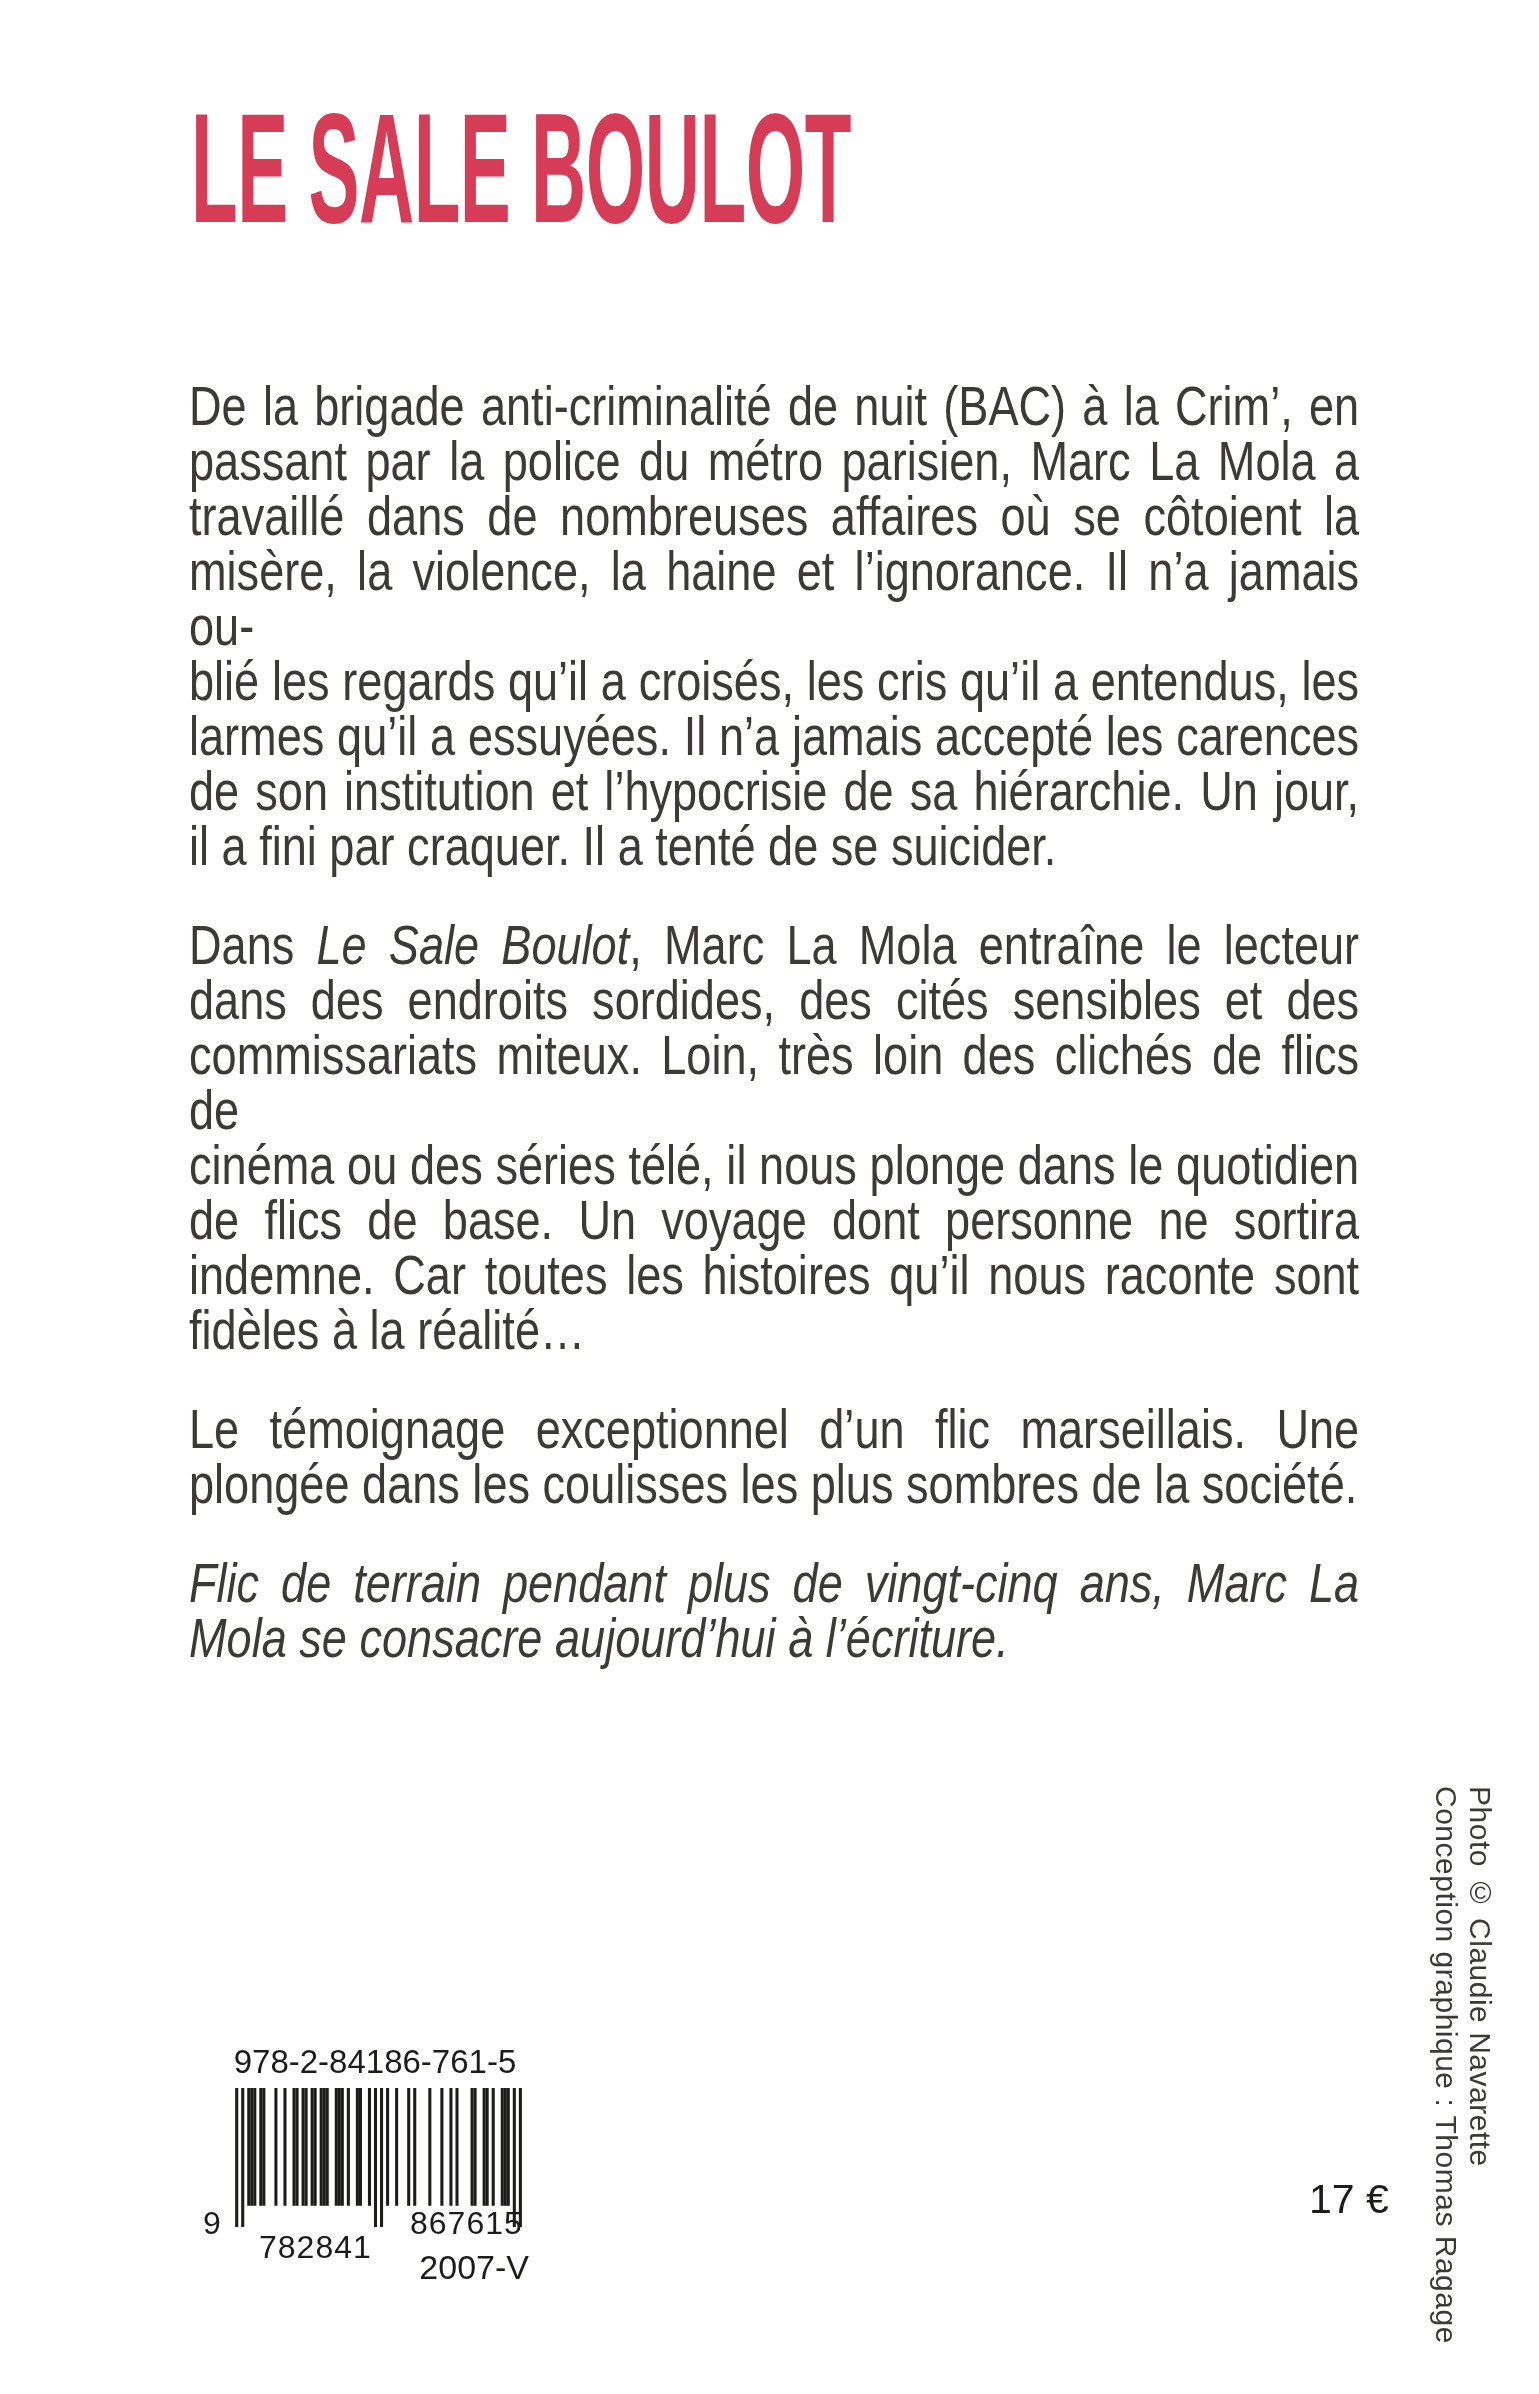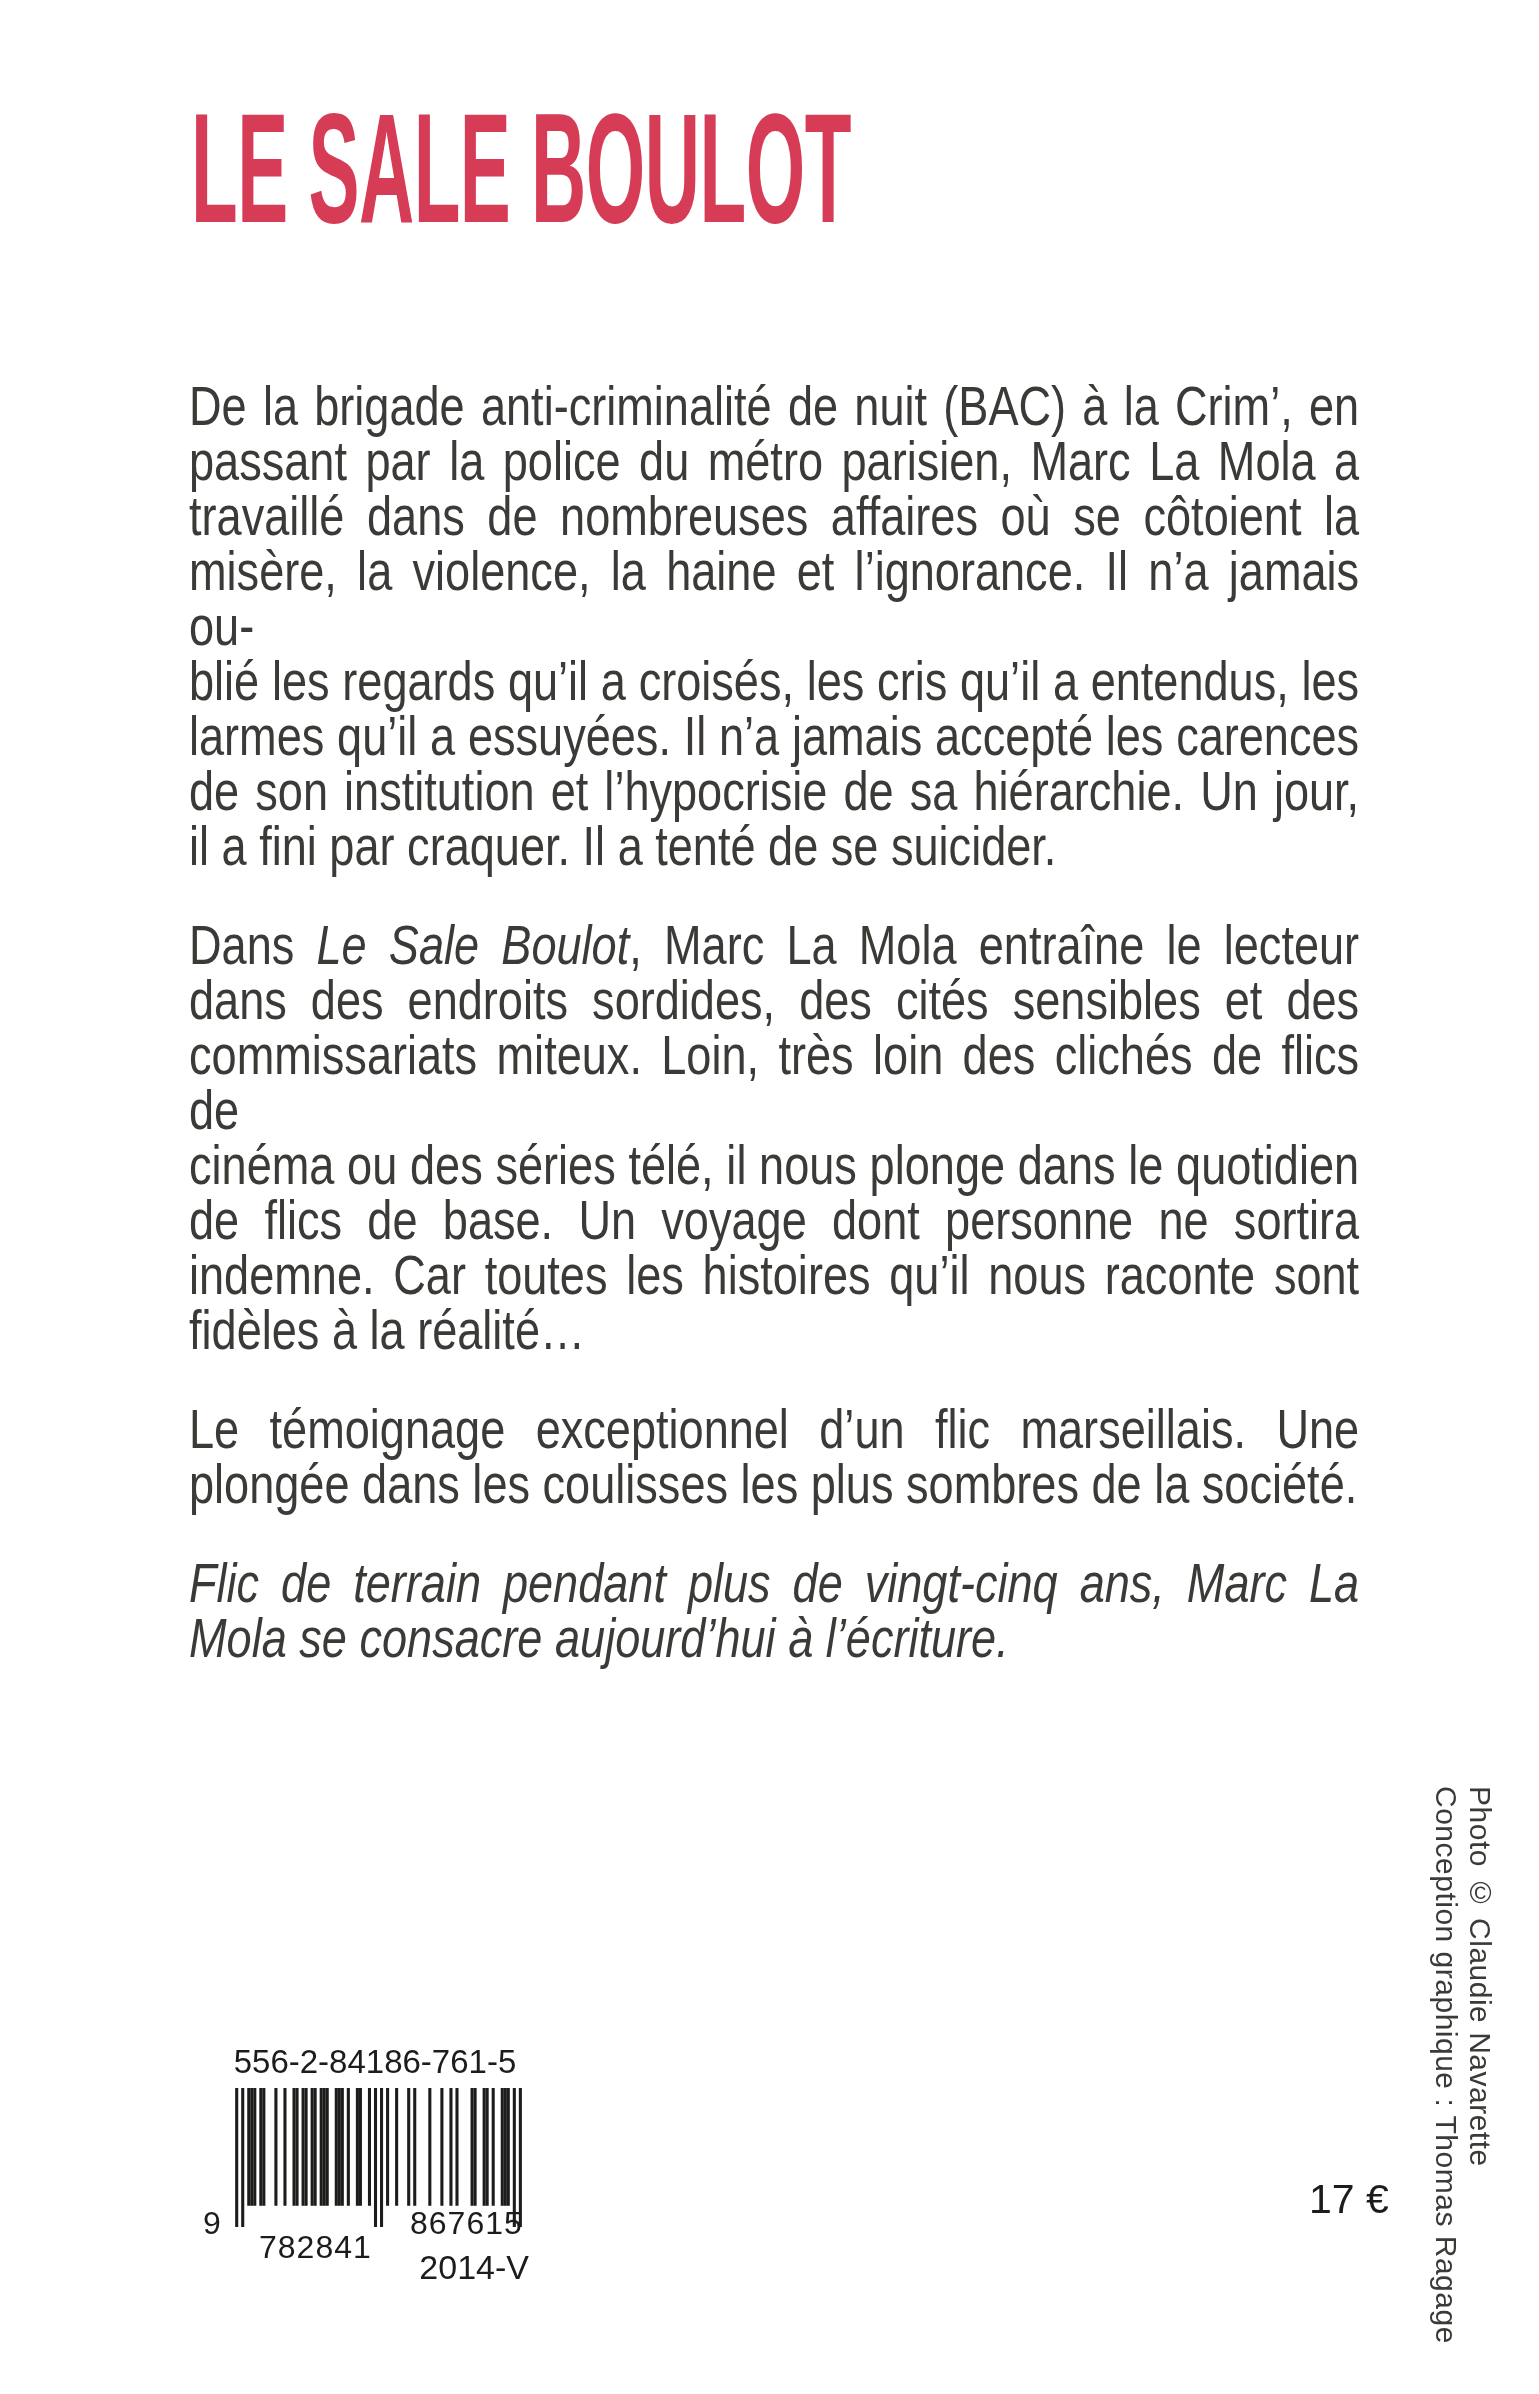--- a/index.html
+++ b/index.html
@@ -114,21 +114,21 @@
         <div class="line">Flic de terrain pendant plus de vingt-cinq ans, Marc La</div>
         <div class="line last">Mola se consacre aujourd’hui à l’écriture.</div>
       </div>
     </div>
 
   <div class="credits">
     <div>Photo © Claudie Navarette</div>
     <div>Conception graphique : Thomas Ragage</div>
   </div>
 
-  <div class="isbn-label">556-2-84186-761-5</div>
+  <div class="isbn-label">978-2-84186-761-5</div>
 
   <svg class="barcode-svg" id="barcode-svg" width="287" height="139" viewBox="0 0 297 144">
       <rect x="0.00" y="0" width="3.18" height="144"></rect>
       <rect x="6.25" y="0" width="3.18" height="144"></rect>
       <rect x="12.51" y="0" width="3.18" height="122"></rect>
       <rect x="15.63" y="0" width="3.18" height="122"></rect>
       <rect x="18.76" y="0" width="3.18" height="122"></rect>
       <rect x="25.01" y="0" width="3.18" height="122"></rect>
       <rect x="28.14" y="0" width="3.18" height="122"></rect>
       <rect x="40.64" y="0" width="3.18" height="122"></rect>
@@ -168,18 +168,18 @@
       <rect x="278.24" y="0" width="3.18" height="122"></rect>
       <rect x="281.37" y="0" width="3.18" height="122"></rect>
       <rect x="287.62" y="0" width="3.18" height="144"></rect>
       <rect x="293.87" y="0" width="3.18" height="144"></rect>
     </svg>
 
   <div class="bc-digit bc-d0">9</div>
   <div class="bc-digit bc-d1">782841</div>
   <div class="bc-digit bc-d2">867615</div>
 
-  <div class="edition-code">2014-V</div>
+  <div class="edition-code">2007-V</div>
 
   <div class="price">17 €</div>
 
 </div>
 
 
 </body></html>

